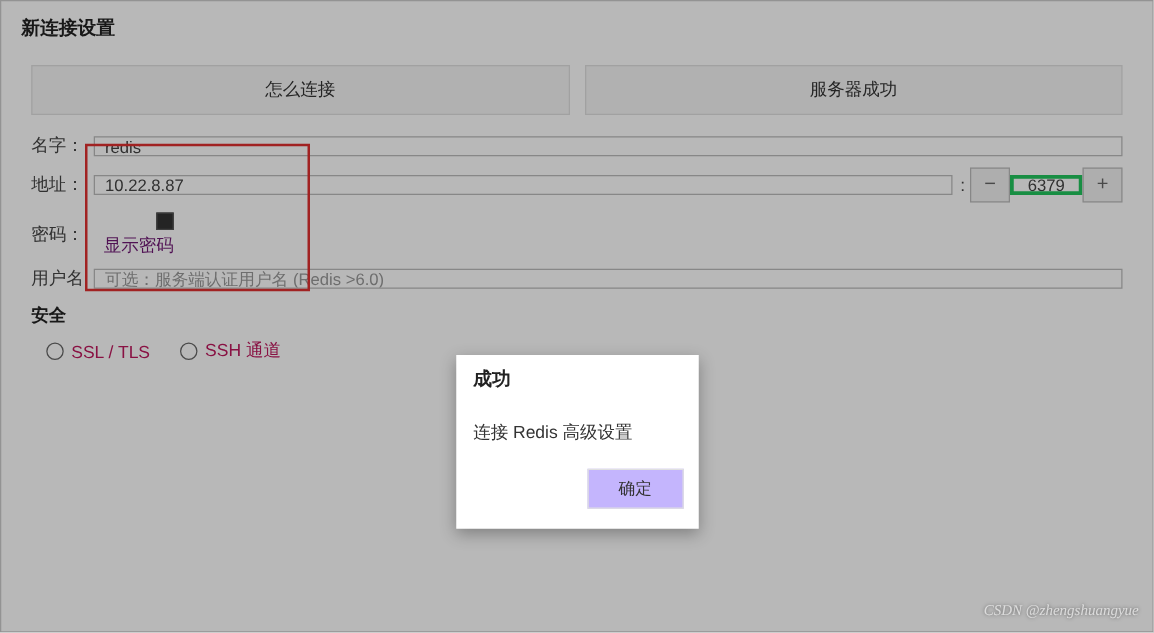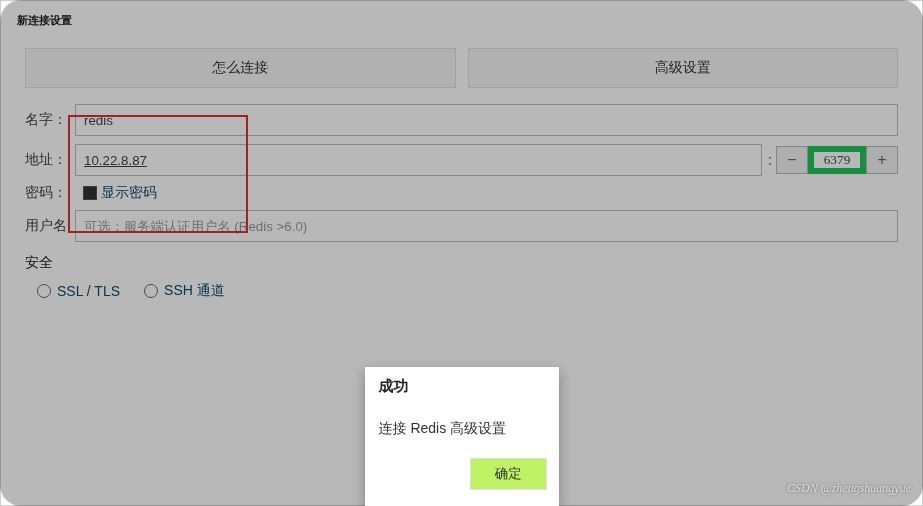--- a/index.html
+++ b/index.html
@@ -14,21 +14,21 @@
     }
     .main-panel {
       width: 100%;
       height: 100%;
       border: 1px solid #ccc;
       background: #fff;
     }
     .title-bar {
       padding: 12px 16px;
       font-weight: bold;
-      font-size: 11px;
+      font-size: 15px;
       color: #222;
     }
     .tabs {
       display: flex;
       gap: 12px;
       padding: 8px 24px 16px 24px;
     }
     .tab {
       flex: 1;
       text-align: center;
@@ -48,112 +48,111 @@
       margin-bottom: 8px;
       gap: 0;
     }
     .form-label {
       width: 50px;
       flex-shrink: 0;
       color: #444;
     }
     .text-input {
       flex: 1;
-      height: 32px;
+      height: 16px;
       padding: 0 8px;
       border: 1px solid #bbb;
       background: #fff;
       color: #444;
       outline: none;
     }
     .text-input::placeholder { color: #999; }
-    .addr-row .text-input { margin-right: 2px; text-decoration: underline; }
+    .addr-row .text-input { margin-right: 2px; }
     .colon { padding: 0 4px; color: #444; }
     .stepper-btn {
       width: 32px;
       height: 28px;
       border: 1px solid #bbb;
       background: #f2f2f2;
       cursor: pointer;
       display: flex;
       align-items: center;
       justify-content: center;
       font-size: 16px;
       color: #666;
     }
     .port-input {
       width: 58px;
-      height: 28px;
-      border: 6px solid #22c55e;
+      height: 16px;
+      border: 3px solid #22c55e;
       text-align: center;
       color: #444;
-      font-family: Liberation Serif, serif;
     }
     .show-pass {
       display: flex;
-      align-items: center;
+      align-items: flex-end;
       gap: 4px;
       margin-left: 8px;
       flex-shrink: 0;
-      color: #0c4a6e;
+      color: #701a75;
+      flex-direction: column;
     }
     .checkbox {
       width: 14px;
       height: 14px;
       border: 1px solid #555;
       background: #333;
       position: relative;
     }
     .checkbox::after {
       content: "";
       position: absolute;
       left: 2px; top: 2px;
       width: 8px; height: 8px;
       background: #fff;
     }
     .checkbox.checked::after { background: #333; }
     .section-heading {
-      font-weight: normal;
+      font-weight: bold;
       margin: 12px 0 10px 0;
       color: #222;
     }
     .radio-group {
       display: flex;
       gap: 24px;
       align-items: center;
       padding-left: 12px;
     }
     .radio-option {
       display: flex;
       align-items: center;
       gap: 6px;
       cursor: pointer;
-      color: #0c4a6e;
+      color: #be185d;
     }
     .radio-circle {
       width: 14px;
       height: 14px;
       border: 1.5px solid #666;
       border-radius: 50%;
     }
     .red-highlight {
       position: absolute;
       border: 2px solid #e03030;
       left: 68px; top: 115px;
       width: 180px; height: 118px;
       pointer-events: none;
     }
     .dim-overlay {
       position: absolute;
       inset: 0;
       background: rgba(0,0,0,0.28);
       display: flex;
-      align-items: flex-end;
+      align-items: center;
       justify-content: center;
-      border-radius: 21px;
     }
     .modal {
       margin-top: 200px;
       width: 194px;
       background: #fff;
       box-shadow: 0 4px 12px rgba(0,0,0,0.3);
     }
     .modal-title {
       padding: 10px 14px 6px 14px;
       font-weight: bold;
@@ -163,21 +162,21 @@
     .modal-body {
       padding: 18px 14px 14px 14px;
       color: #333;
     }
     .modal-footer {
       display: flex;
       justify-content: flex-end;
       padding: 6px 12px 16px 12px;
     }
     .ok-btn {
-      background: #bef264;
+      background: #c4b5fd;
       border: 1px solid #e0e0e0;
       padding: 6px 24px;
       cursor: pointer;
       color: #333;
     }
     .watermark {
       position: absolute;
       right: 12px;
       bottom: 10px;
       color: rgba(255,255,255,0.65);
@@ -189,21 +188,21 @@
     }
   </style>
 </head>
 <body>
 
 <div class="main-panel">
   <div class="title-bar">新连接设置</div>
 
   <div class="tabs">
     <div class="tab">怎么连接</div>
-    <div class="tab">高级设置</div>
+    <div class="tab">服务器成功</div>
   </div>
 
   <div class="form-area">
     <div class="form-row">
       <div class="form-label">名字：</div>
       <input class="text-input" value="redis" style="">
     </div>
     <div class="form-row addr-row">
       <div class="form-label">地址：</div>
       <input class="text-input" value="10.22.8.87" style="">

